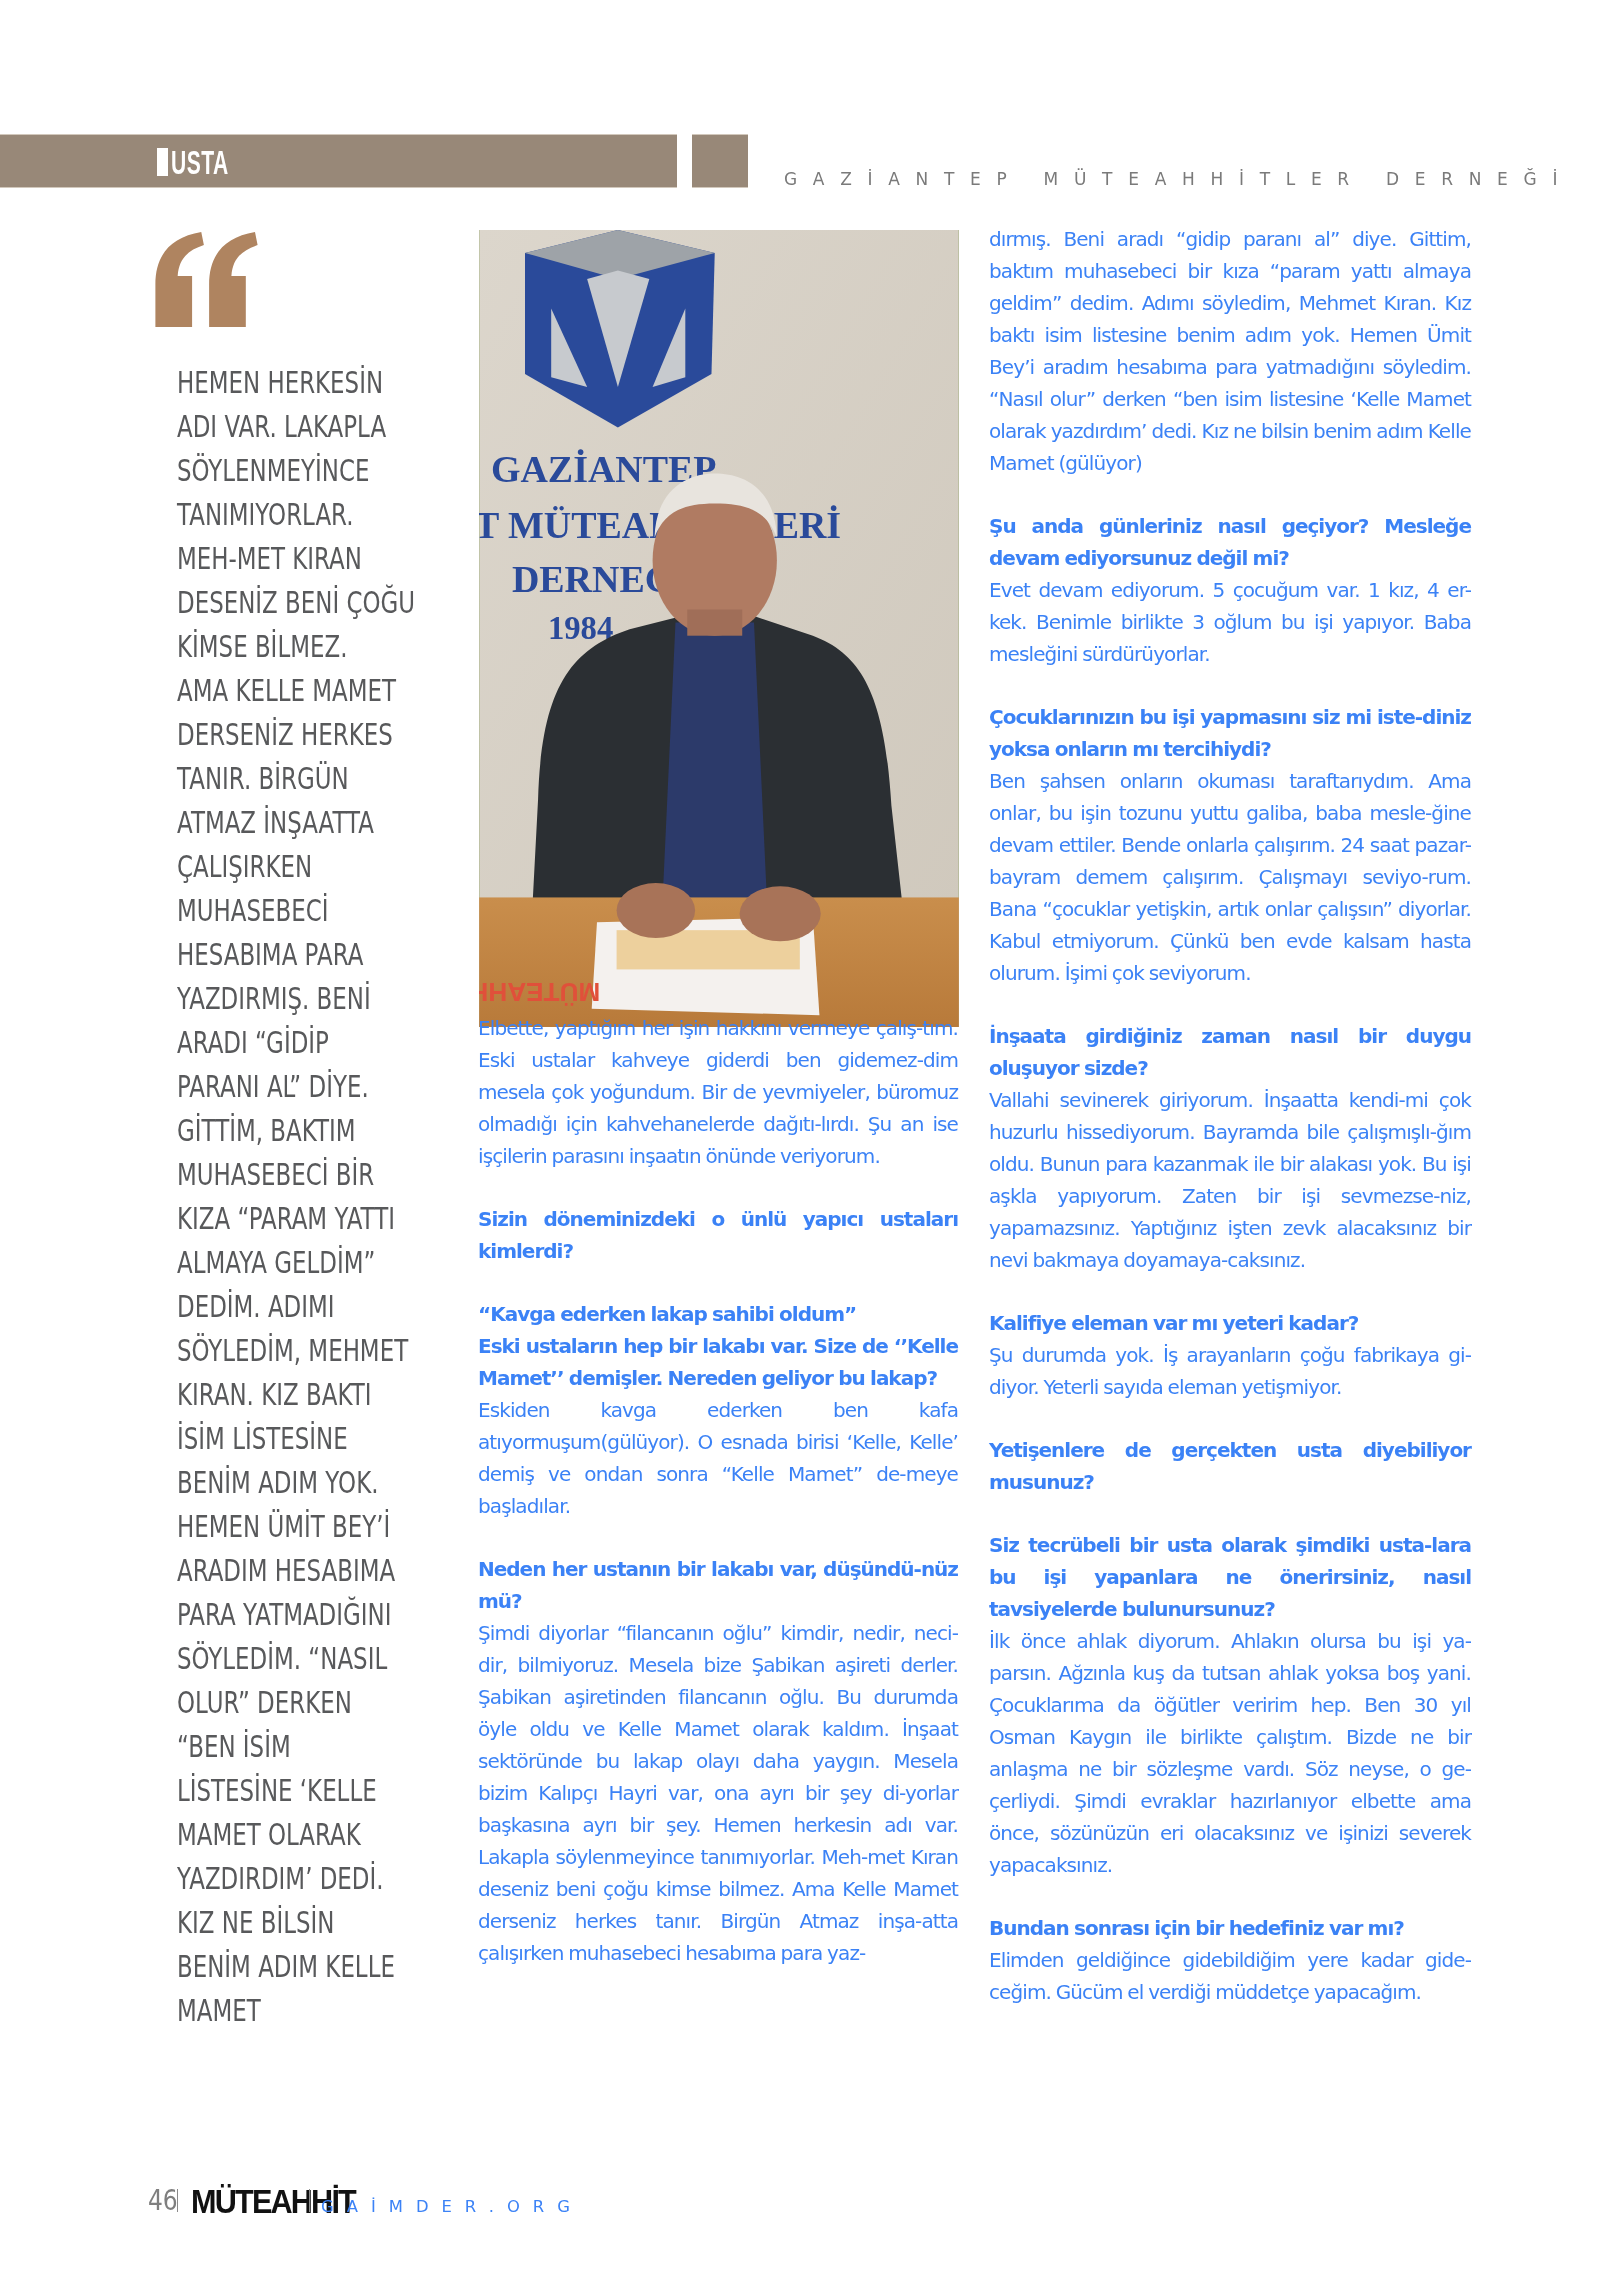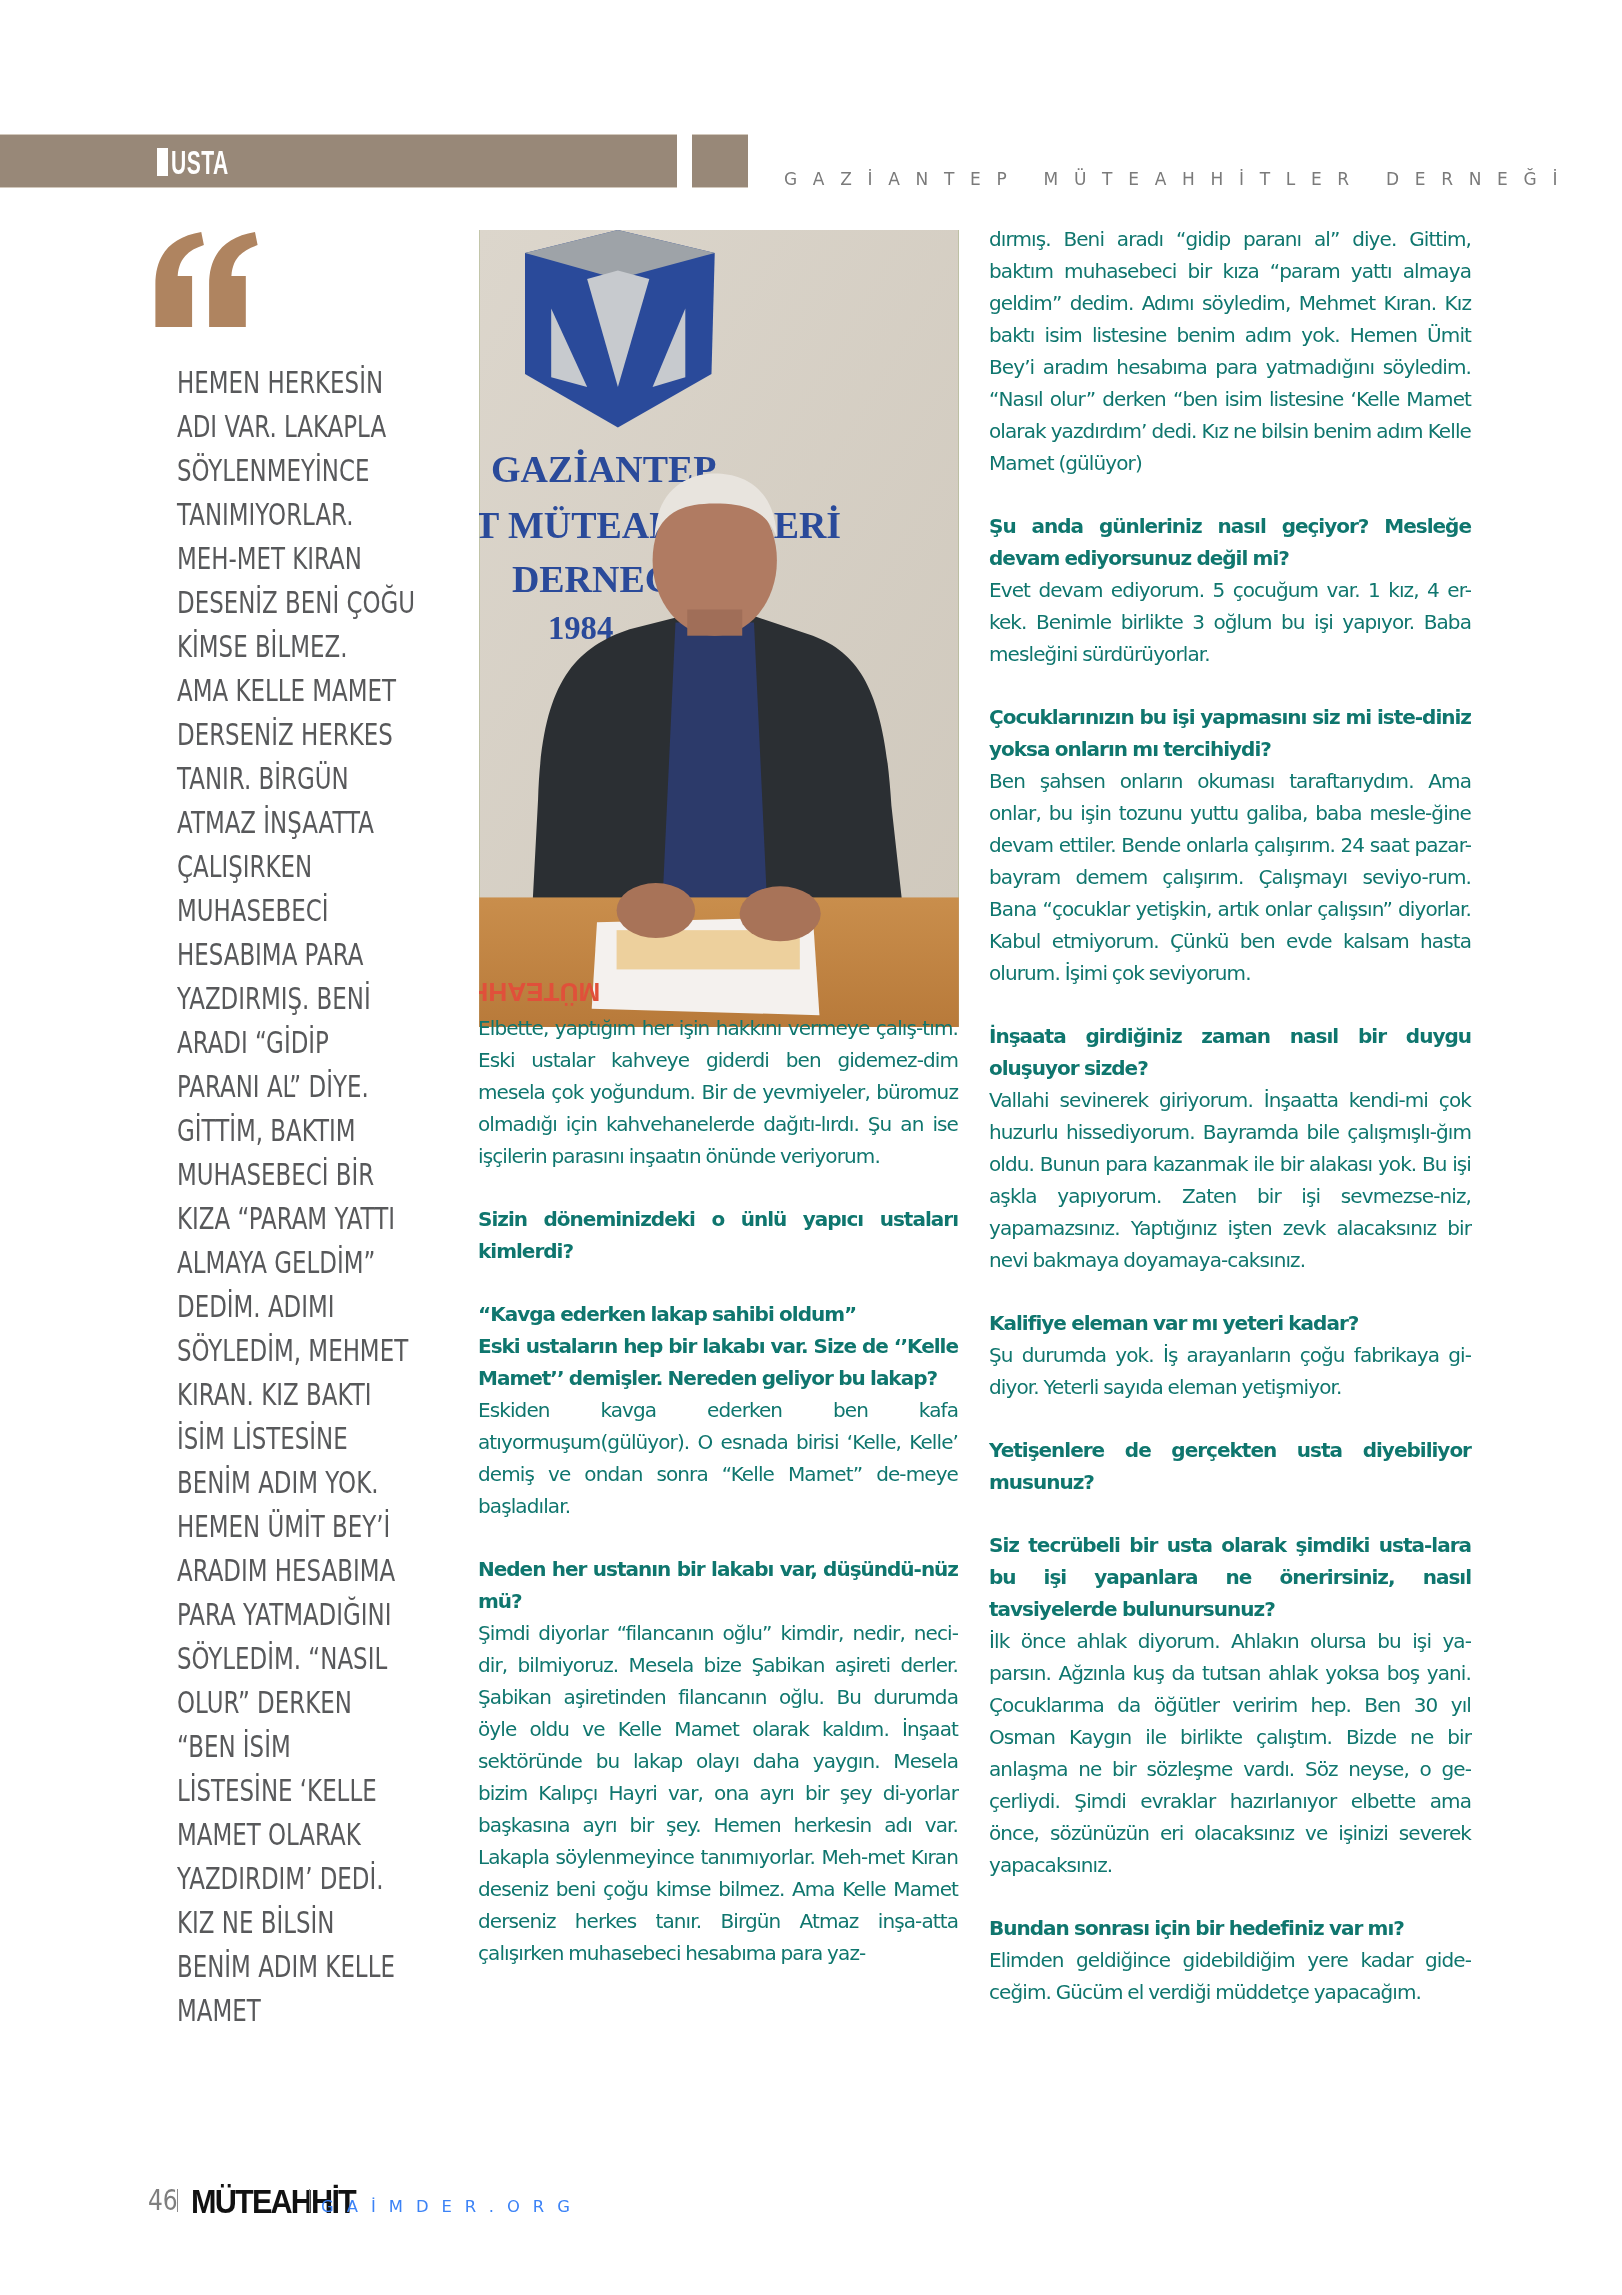--- a/index.html
+++ b/index.html
@@ -17,21 +17,21 @@
   
   .quote-mark { position: absolute; left: 154px; top: 232px; width: 105px; height: 95px; }
   .pullquote { position: absolute; left: 155px; top: 361px; width: 262px; color: #58595b; font-family: "DejaVu Sans", sans-serif; font-size: 29.4px; line-height: 44px; text-transform: uppercase; margin-left: 22px; }
   .pullquote p { transform: scaleX(0.78); transform-origin: left top; width: 340px; white-space: pre-line; }
 
   
   .photo { position: absolute; left: 479px; top: 230px; width: 480px; height: 797px; overflow: hidden; background: #4d7c0f; }
   .photo svg { display: block; }
 
   
-  .col { position: absolute; font-family: "DejaVu Sans", sans-serif; font-size: 20px; line-height: 32px; color: #0f766e; text-align: justify; letter-spacing: -0.9px; word-spacing: -0.7px; }
+  .col { position: absolute; font-family: "DejaVu Sans", sans-serif; font-size: 20px; line-height: 32px; color: #3b82f6; text-align: justify; letter-spacing: -0.9px; word-spacing: -0.7px; }
   .col-mid { left: 478px; top: 1012px; width: 480px; }
   .col-right { left: 989px; top: 223px; width: 482px; }
   .col p { margin: 0; }
   .col .q { font-family: "DejaVu Sans", sans-serif; font-weight: bold; letter-spacing: -1px; }
   .col .gap { height: 31px; }
 
   
   .ftr-page { position: absolute; left: 148px; top: 2184px; color: #7f7f7f; font-family: "DejaVu Sans", sans-serif; font-size: 27.5px; line-height: 33px; transform: scaleX(0.85); transform-origin: left top; }
   .ftr-sep1 { position: absolute; left: 177px; top: 2189px; width: 1.3px; height: 23px; background: #8a8a8a; }
   .ftr-brand { position: absolute; left: 191px; top: 2186px; height: 31px; color: #111111; font-family: "Liberation Sans", sans-serif; font-weight: bold; font-size: 34px; line-height: 31px; letter-spacing: -2px; transform: scaleX(0.9); transform-origin: left top; }

